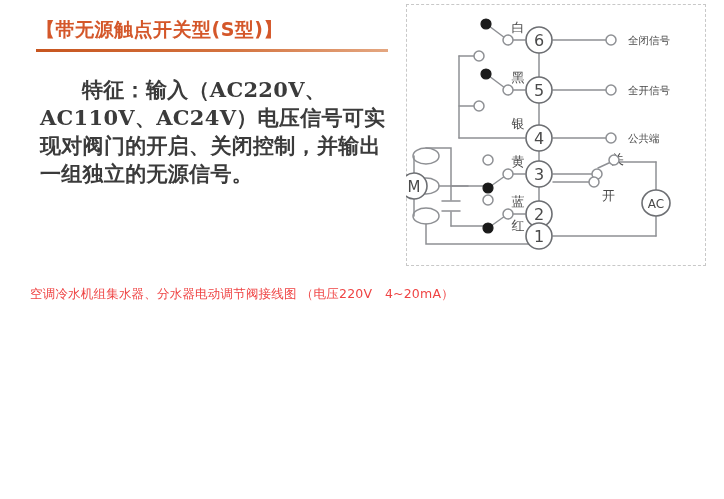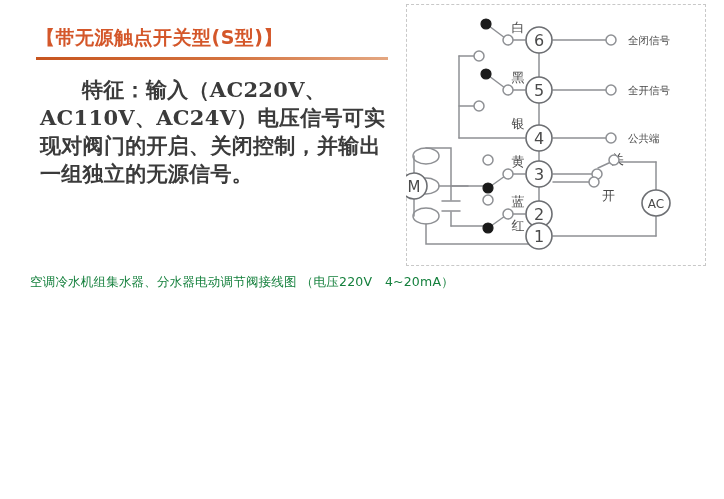--- a/index.html
+++ b/index.html
@@ -12,21 +12,21 @@
     height: 499px;
     position: relative;
     font-family: "DejaVu Sans", "Liberation Sans", sans-serif;
     overflow: hidden;
   }
 
   
   #title-block {
     position: absolute;
     left: 36px;
-    top: 24px;
+    top: 16px;
     width: 352px;
   }
   #section-title {
     font-size: 19px;
     font-weight: bold;
     color: #d4572a;
     letter-spacing: 0.5px;
     white-space: nowrap;
     line-height: 26px;
   }
@@ -67,23 +67,23 @@
     left: 406px;
     top: 4px;
     width: 310px;
     height: 268px;
   }
 
   
   #diagram-caption {
     position: absolute;
     left: 30px;
-    top: 274px;
+    top: 286px;
     font-size: 12.5px;
-    color: #15803d;
+    color: #ef4444;
     white-space: nowrap;
     letter-spacing: 0.2px;
   }
 
   
   #legend {
     position: absolute;
     left: 0;
     top: 320px;
     width: 724px;

